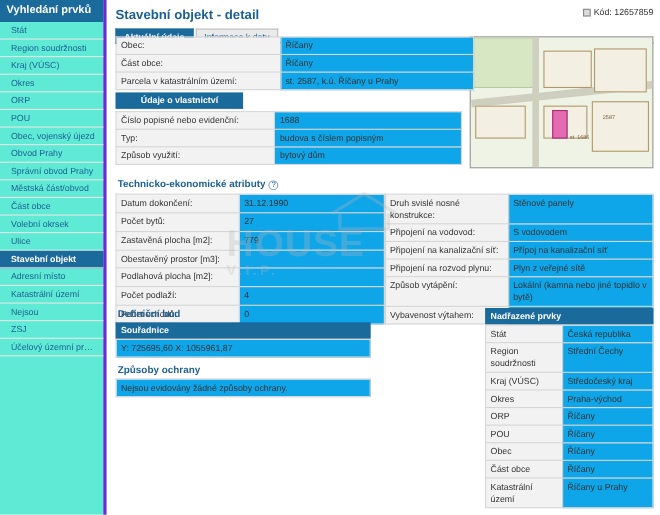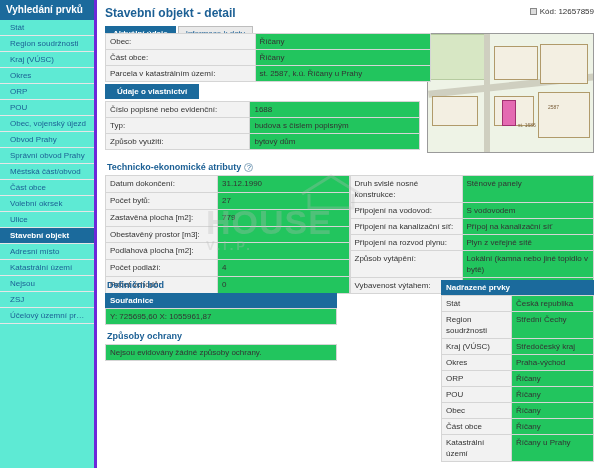--- a/index.html
+++ b/index.html
@@ -105,21 +105,21 @@
     padding:2px 4px;
     vertical-align:top;
     line-height:11px;
   }
   table.kv td.k {
     background:#f2f2f2;
     width:46%;
     color:#333;
   }
   table.kv td.v {
-    background:#22c55e;
+    background:#0ea5e9;
   }
   
   .bluebar {
     background:#1b6a9c;
     color:#fff;
     font-size:8px;
     font-weight:bold;
     padding:3px 5px;
     margin-top:5px;
   }
@@ -248,21 +248,21 @@
           </tr>
           <tr>
             <td class="k">Parcela v katastrálním území:</td>
             <td class="v"><span class="lnk">st. 2587, k.ú. Říčany u Prahy</span></td>
           </tr>
         </tbody>
     </table>
   </div>
 
   <div style="position:absolute; left:8px; top:84px; width:315px;">
-    <div class="bluebar" style="margin-top:0; display:inline-block; padding:3px 12px; cursor:pointer;">Údaje o vlastnictví</div>
+    <div class="bluebar" style="margin-top:0; display:inline-block; padding:3px 23px; cursor:pointer;">Údaje o vlastnictví</div>
     <table class="kv" style="margin-top:2px;border-radius:13px;">
       <tbody id="own-rows">
           <tr>
             <td class="k">Číslo popisné nebo evidenční:</td>
             <td class="v">1688</td>
           </tr>
           <tr>
             <td class="k">Typ:</td>
             <td class="v">budova s číslem popisným</td>
           </tr>

